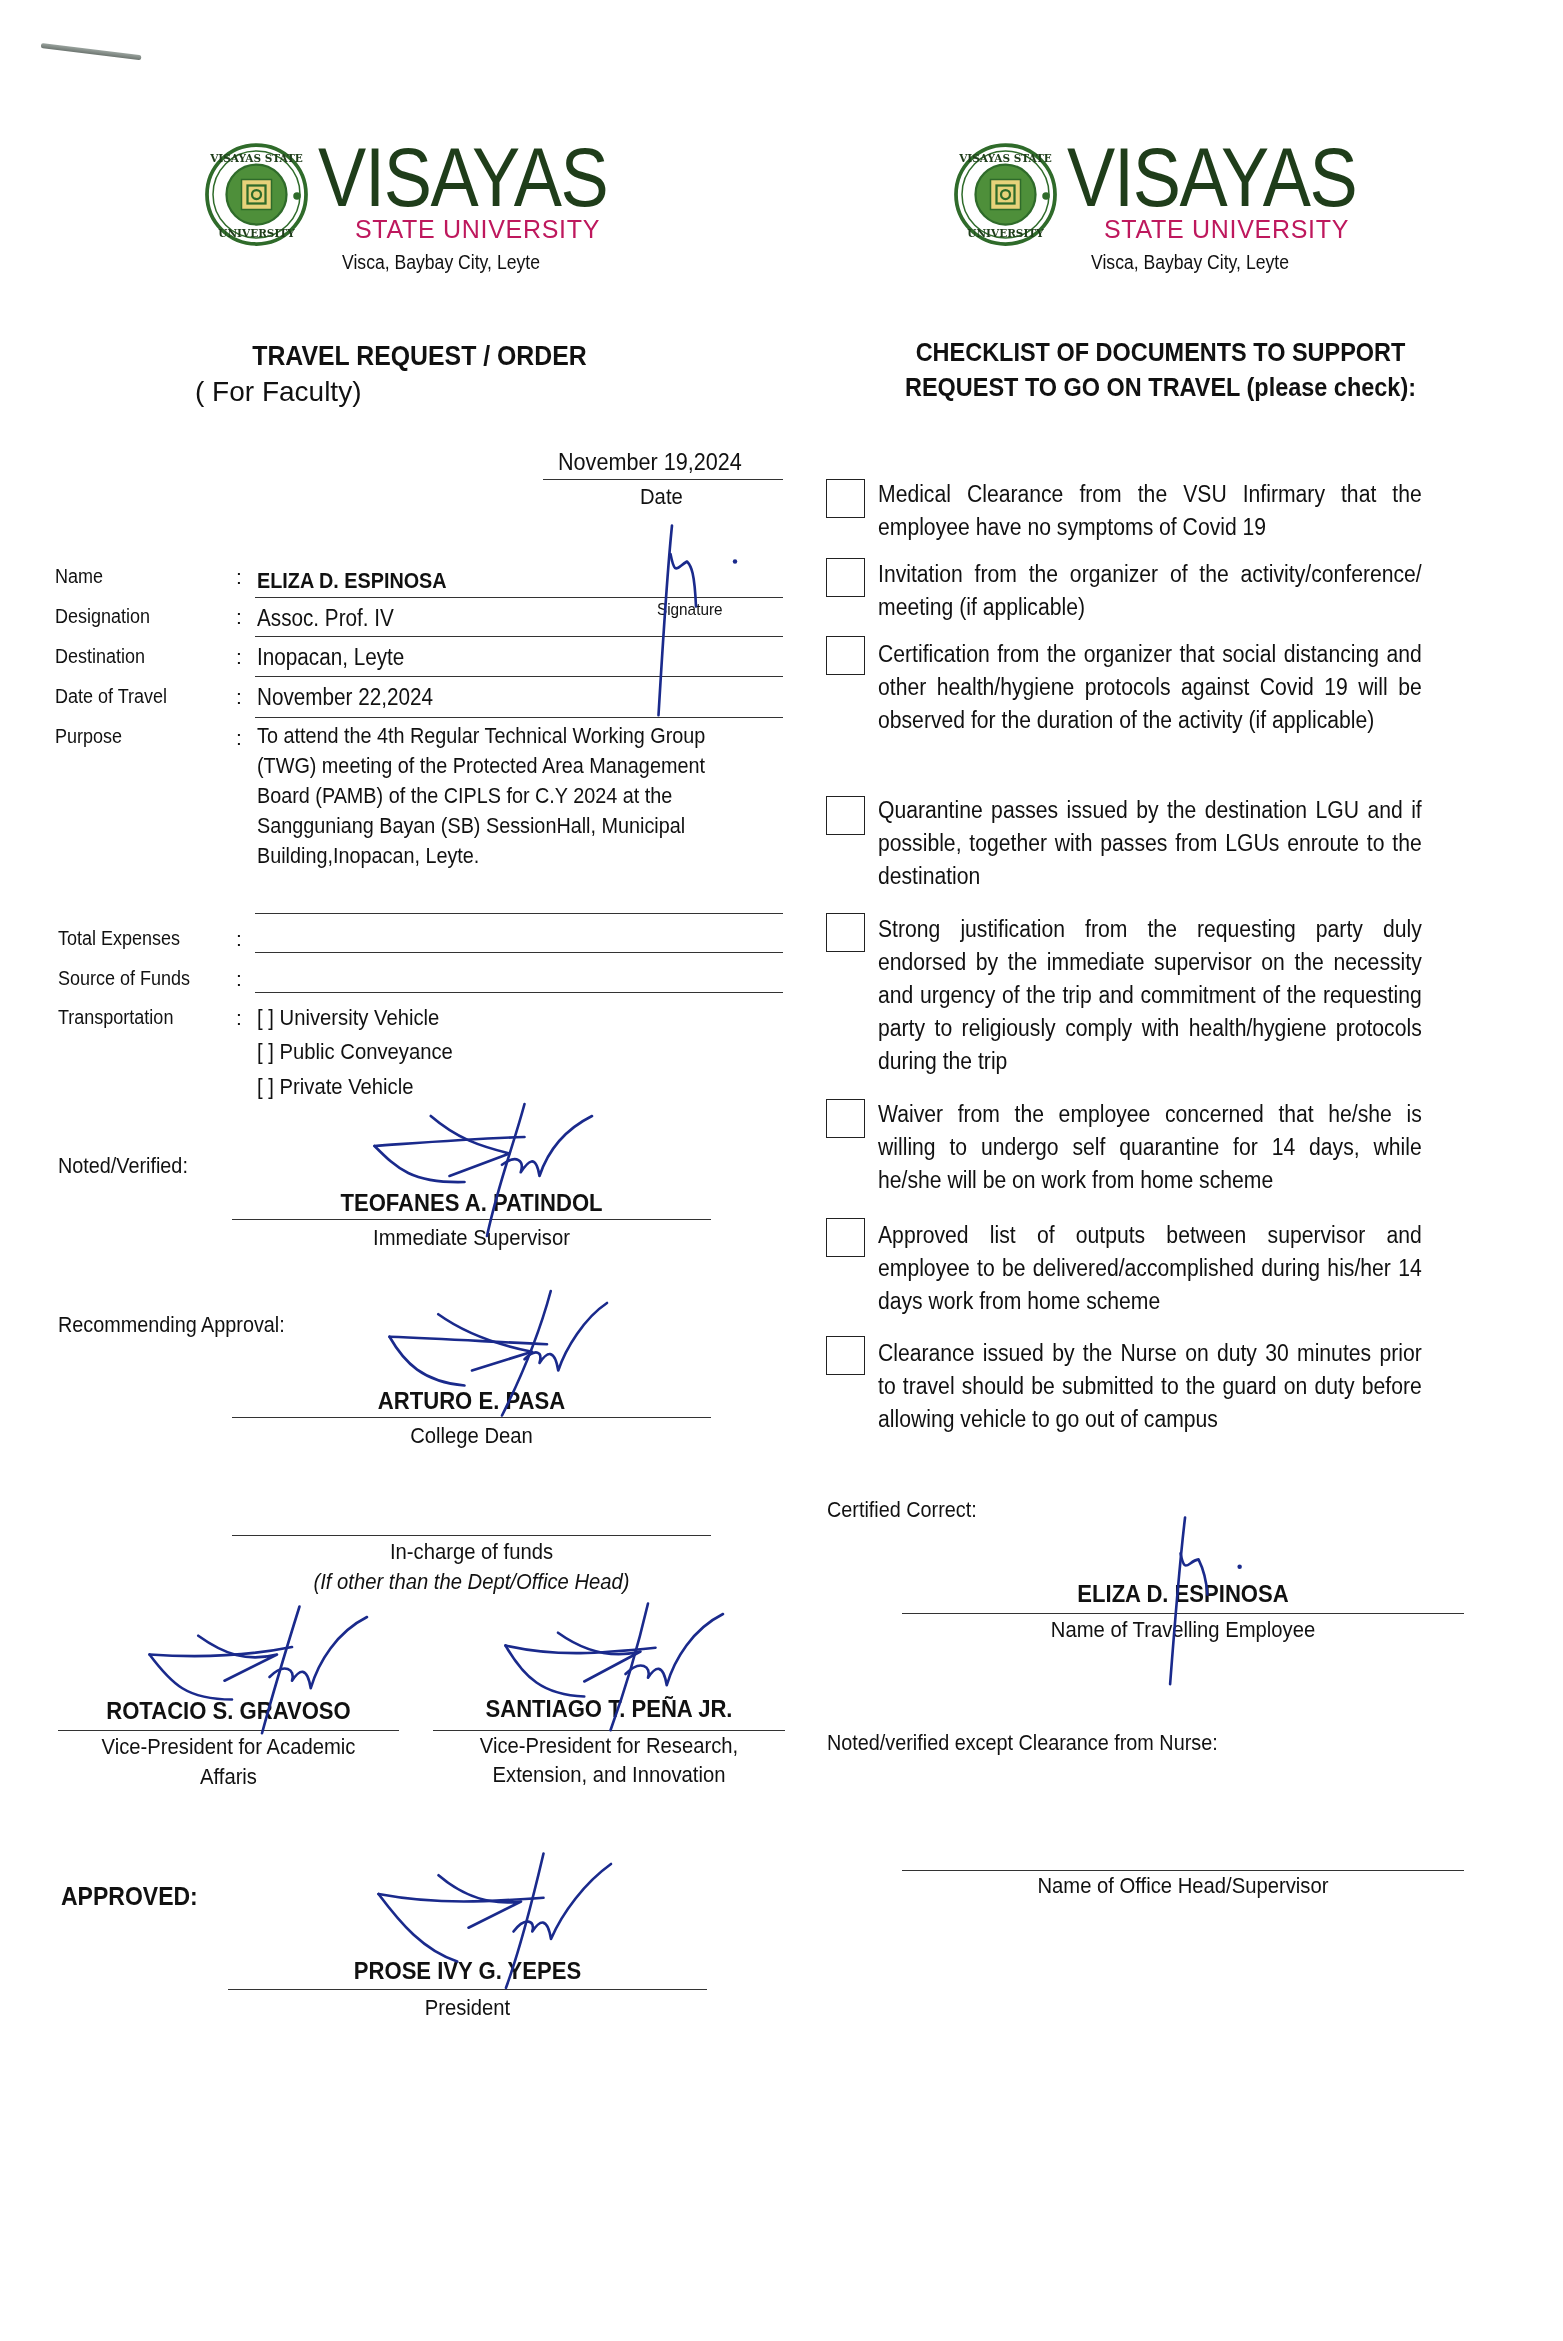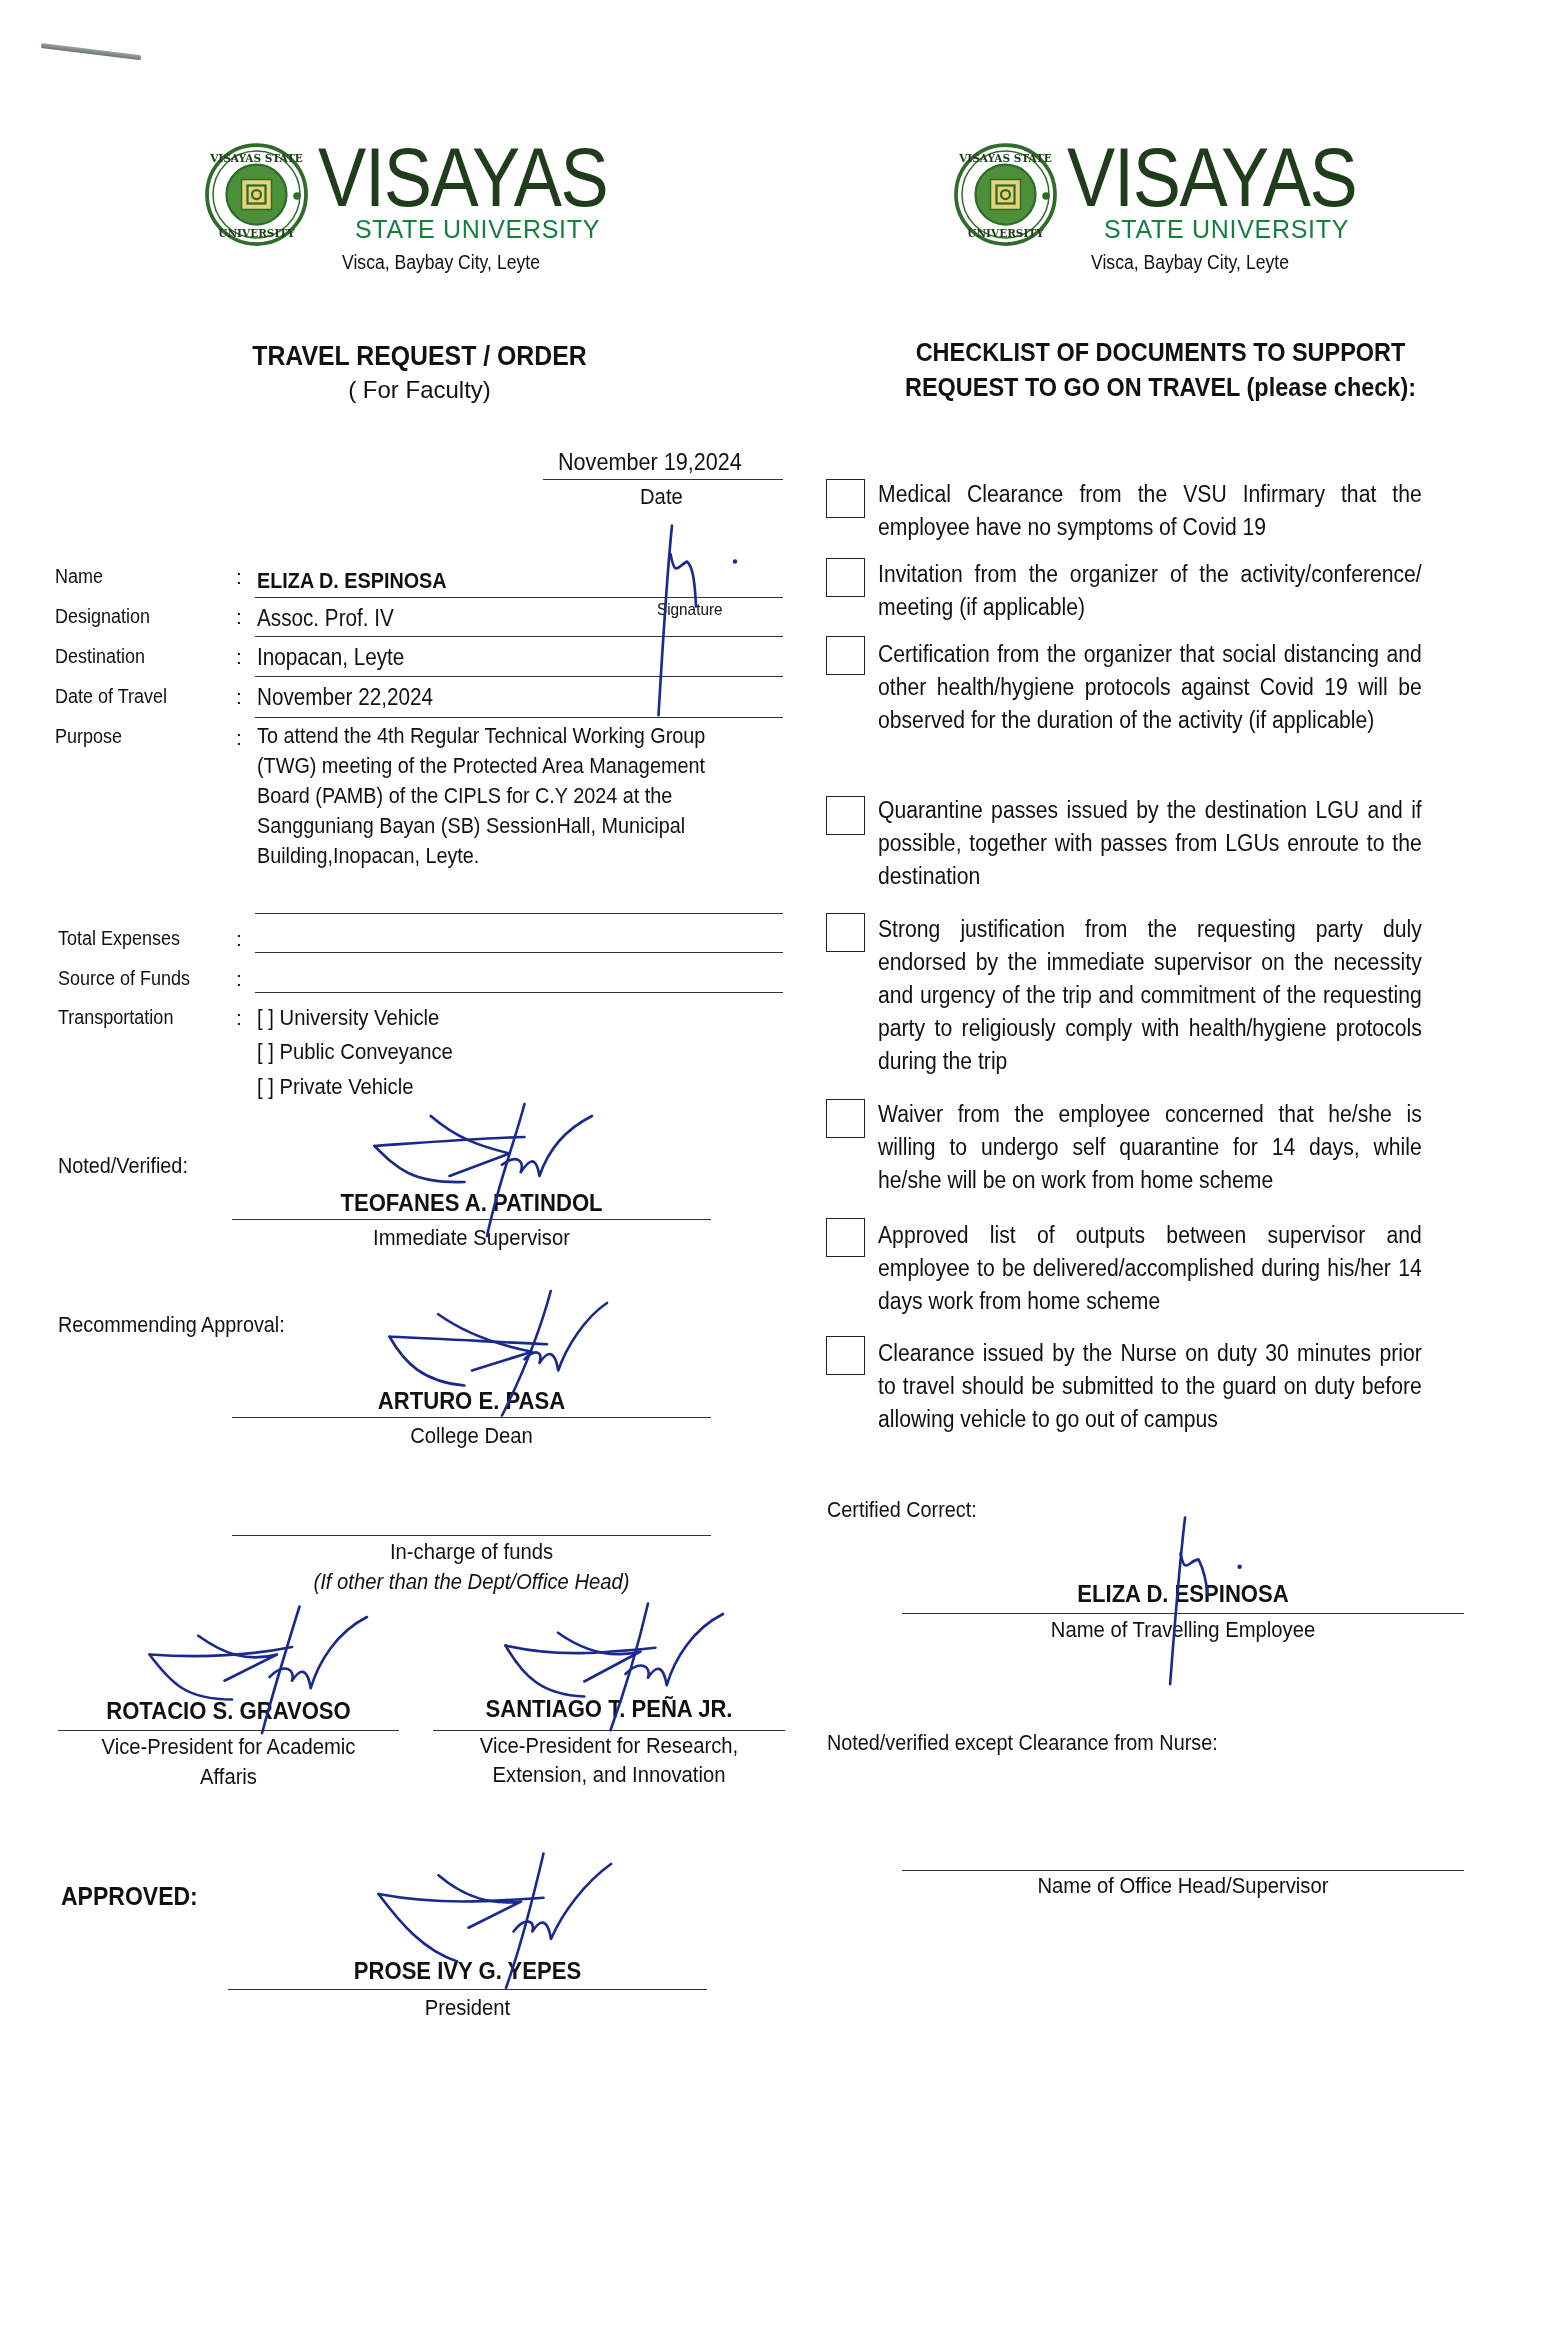--- a/index.html
+++ b/index.html
@@ -6,25 +6,25 @@
   body { width: 1563px; height: 2342px; position: relative; overflow: hidden;
          font-family: "Liberation Sans", sans-serif; color: #111; }
   .abs { position: absolute; }
   .staple { left: 41px; top: 43px; width: 101px; height: 4.5px; background: linear-gradient(#9aa39e,#6d7570);
             border-radius: 2.2px; transform: rotate(7deg); transform-origin: left center; }
   
   .logo { width: 419px; height: 142px; }
   .seal { position: absolute; left: 6px; top: 15px; width: 105px; height: 105px; }
   .wordmark { position: absolute; left: 120px; top: 7.5px; font-family: "Liberation Sans", sans-serif; font-size: 84px;
               letter-spacing: -1.5px; color: #1f3d1a; font-weight: 400; line-height: 1; transform: scaleX(0.86); transform-origin: left top; }
-  .subword { position: absolute; left: 157px; top: 88px; font-size: 25px; color: #15803d; letter-spacing: 0.7px; }
+  .subword { position: absolute; left: 157px; top: 88px; font-size: 25px; color: #be185d; letter-spacing: 0.7px; }
   .address { position: absolute; left: 144px; top: 124px; font-size: 20px; color: #111; transform: scaleX(0.88); transform-origin: left top; }
   
   .title { font-weight: 700; font-size: 27px; text-align: center; transform: scaleX(0.92); }
-  .subtitle { font-size: 24px; text-align: center; }
+  .subtitle { font-size: 28px; }
   
   .label { font-size: 20px; transform: scaleX(0.9); transform-origin: left top; white-space: nowrap; }
   .colon { font-size: 21px; }
   .value { font-size: 23px; transform: scaleX(0.9); transform-origin: left top; white-space: nowrap; }
   .value.bold { font-weight: 700; font-size: 22px; }
   .line { height: 0; border-top: 1.9px solid #333; }
   .purpose { font-size: 22px; line-height: 30px; width: 539px; transform: scaleX(0.9); transform-origin: left top; }
   .sig-name { font-weight: 700; font-size: 24px; text-align: center; white-space: nowrap; transform: scaleX(0.92); }
   .sig-role { font-size: 22px; text-align: center; white-space: nowrap; transform: scaleX(0.92); }
   .italic { font-style: italic; }

